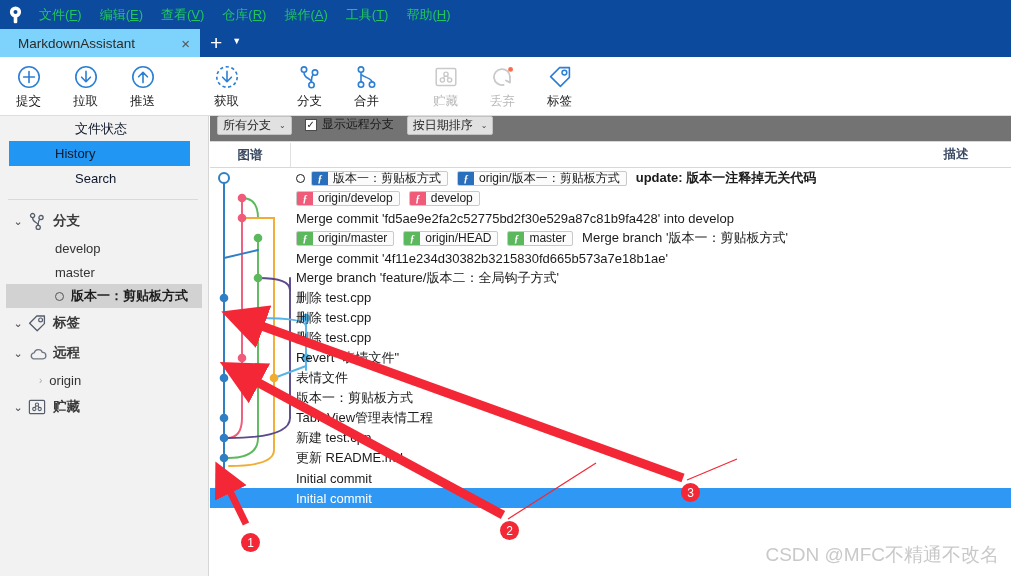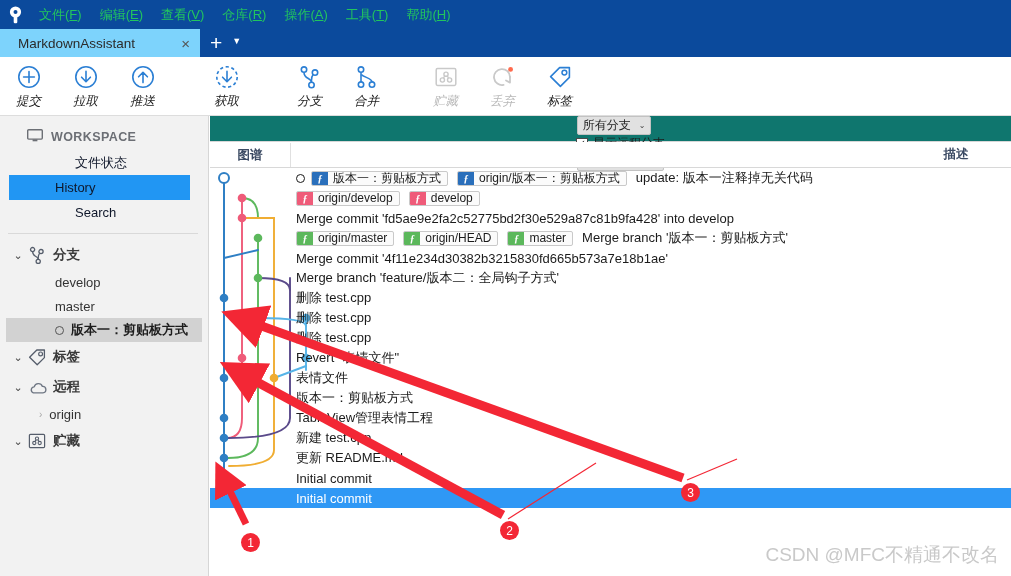--- a/index.html
+++ b/index.html
@@ -94,21 +94,20 @@
   }
   .tbtn {
     width: 57px;
     height: 56px;
     display: flex; flex-direction: column;
     align-items: center; justify-content: flex-start;
     padding-top: 5px;
     box-sizing: border-box;
     cursor: pointer;
     position: relative;
-    font-style: italic;
   }
   .tbtn .glyph { height: 30px; display:flex; align-items:center; justify-content:center; }
   .tbtn .lbl {
     font-size: 12.5px;
     color: #1a1a1a;
     margin-top: 1px;
     white-space: nowrap;
   }
   .tbtn.disabled .lbl { color: #b9b9b9; }
   .tb-gap-a { width: 27px; }
@@ -193,26 +192,25 @@
 
   
   .rightpane {
     position: absolute; left: 210px; top: 116px;
     width: 801px; height: 460px;
     background: #ffffff;
     overflow: hidden;
   }
   .filterbar {
     height: 26px;
-    background: #0f766e;
+    background: #737373;
     border-bottom: 1px solid #d7d7d7;
-    display: flex; align-items: center;
+    display: flex; align-items: flex-start;
     padding-left: 7px;
     box-sizing: border-box;
-    flex-direction: column;
   }
   .combo {
     height: 19px;
     background: #e1e1e1;
     border: 1px solid #c2c2c2;
     border-radius: 2px;
     display: flex; align-items: center;
     padding: 0 5px;
     font-size: 12px; color: #222;
     cursor: pointer;
@@ -288,21 +286,21 @@
     width: 16px; height: 100%;
     display: flex; align-items: center; justify-content: center;
     color: #ffffff;
     font-size: 10px;
     font-style: italic;
     font-family: "Liberation Serif", serif;
     font-weight: bold;
   }
   .badge .btxt { padding: 0 6px 0 5px; color: #1b1b1b; white-space: nowrap; }
   .msgtxt { white-space: nowrap; }
-  .msgtxt.bold { font-weight: normal; }
+  .msgtxt.bold { font-weight: bold; }
 
   
   .overlay {
     position: absolute; left: 0; top: 0;
     width: 1011px; height: 576px;
     pointer-events: none;
   }
   .marker {
     position: absolute;
     width: 19px; height: 19px;
@@ -448,29 +446,20 @@
                 <circle cx="16.4" cy="7.6" r="2.4" fill="none" stroke="#2b7fd4" stroke-width="1.5"></circle>
             </svg>
           </div>
           <div class="lbl">标签</div>
         </div>
       </div>
   </div>
 
   <div class="sidebar">
 
-    <div class="ws-head">
-      <span>
-        <svg width="16" height="13" viewBox="0 0 16 13">
-          <rect x="0.7" y="0.7" width="14.6" height="9.4" rx="1" fill="none" stroke="#6c6f75" stroke-width="1.4"></rect>
-          <rect x="5.6" y="10.4" width="4.8" height="1.9" fill="#6c6f75"></rect>
-        </svg>
-      </span>
-      <span class="lbl">WORKSPACE</span>
-    </div>
 
     <div id="sidebar-nav">
         <div class="nav-item">
           <span>文件状态</span>
         </div>
         <div class="nav-item active">
           <span>History</span>
         </div>
         <div class="nav-item">
           <span>Search</span>

